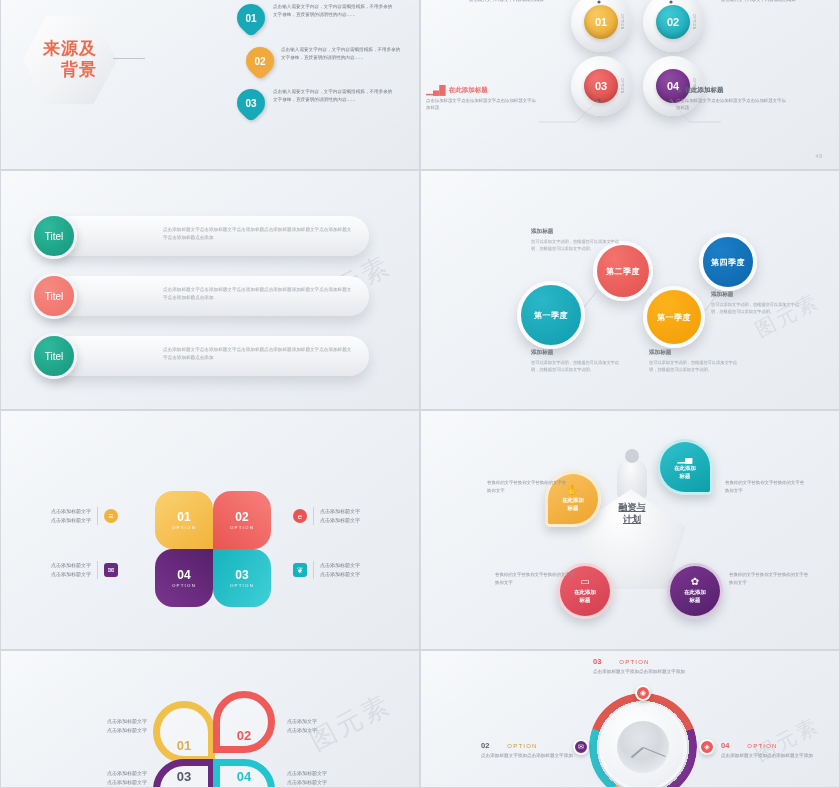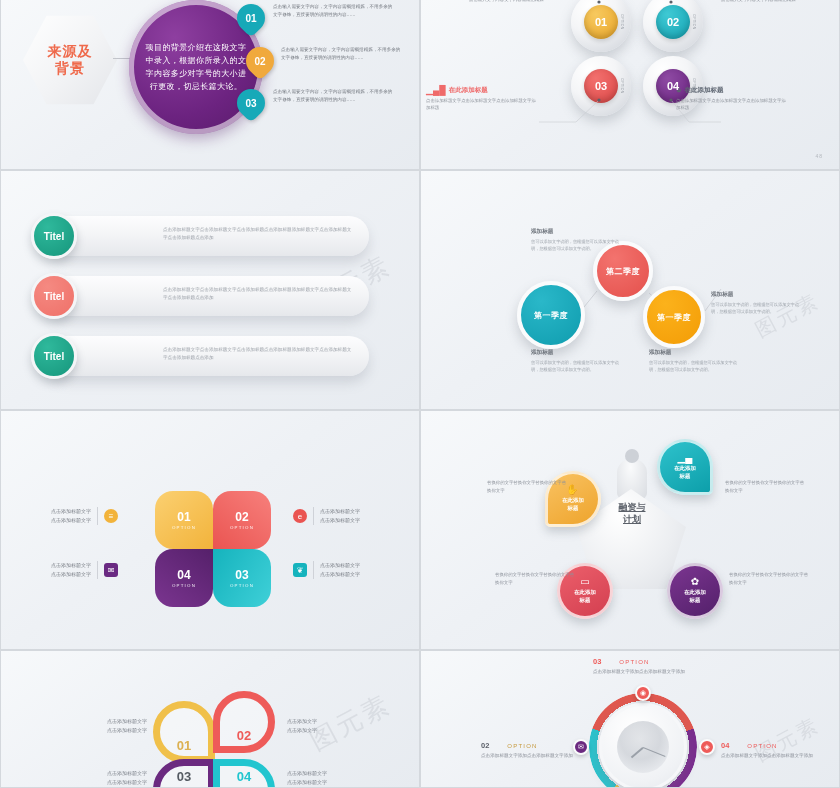--- a/index.html
+++ b/index.html
@@ -35,22 +35,22 @@
   
   .hexwrap{ position:absolute; left:22px; top:13px; width:94px; height:94px; }
   .hex{
     width:94px; height:94px;
     background:linear-gradient(135deg,#ffffff 0%,#f2f3f5 55%,#e3e5e9 100%);
     clip-path:polygon(25% 3%,75% 3%,100% 50%,75% 97%,25% 97%,0% 50%);
     box-shadow:0 6px 10px rgba(120,125,135,.25);
     display:flex; align-items:center; justify-content:center;
   }
   .hex-label{
-    font-size:14px; font-weight:bold; color:#ef6a4c;
-    line-height:1.25; text-align:center; letter-spacing:1px;
+    font-size:17px; font-weight:bold; color:#ef6a4c;
+    line-height:1.25; text-align:right; letter-spacing:1px;font-family:Liberation Mono, monospace;
   }
   .connector{
     position:absolute; left:112px; top:58px; width:32px; height:1px;
     background:#c3c6cc;
   }
   .bigcircle{
     position:absolute; left:128px; top:0px;
     width:134px; height:134px; border-radius:50%;
     background:radial-gradient(circle at 34% 28%,#8e3fa0 0%,#6c2380 60%,#561a68 100%);
     box-shadow:0 5px 14px rgba(90,40,110,.35), inset 0 0 0 5px rgba(255,255,255,.55);
@@ -130,21 +130,21 @@
     box-shadow:0 7px 12px rgba(120,125,135,.22);
   }
   .pill .txt{
     position:absolute; left:116px; top:10px; width:192px;
     font-size:4.6px; line-height:1.85; color:#9ba0a8;
   }
   .pcircle{
     position:absolute; left:-16px; top:-3px;
     width:46px; height:46px; border-radius:50%;
     display:flex; align-items:center; justify-content:center;
-    color:#fff; font-size:10px; font-weight:bold;
+    color:#fff; font-size:10px; font-weight:normal;
     border:3px solid #f4f5f7;
     box-shadow:0 5px 9px rgba(110,118,128,.32);
   }
   .pg{ background:radial-gradient(circle at 34% 28%,#2fb99c,#16967c); }
   .pr{ background:radial-gradient(circle at 34% 28%,#f58a82,#ef7068); }
   .pl1{ top:45px; } .pl2{ top:105px; } .pl3{ top:165px; }
 
   
   .qc{
     position:absolute; border-radius:50%;
@@ -312,23 +312,20 @@
     <div class="hexwrap">
       <div class="hex">
         <div class="hex-label">
           <div>来源及</div>
           <div>背景</div>
         </div>
       </div>
     </div>
     <div class="connector"></div>
 
-    <div class="bigcircle">
-      <div class="bigcircle-txt">项目的背景介绍在这段文字中录入，根据你所录入的文字内容多少对字号的大小进行更改，切忌长篇大论。</div>
-    </div>
 
     <div class="badge b1">
         <span>01</span>
       </div>
     <div class="badge b2">
         <span>02</span>
       </div>
     <div class="badge b3">
         <span>03</span>
       </div>
@@ -420,20 +417,23 @@
 
     <div class="qc qc2">
         <span>第二季度</span>
       </div>
     <div class="qc qc1">
         <span>第一季度</span>
       </div>
     <div class="qc qc3">
         <span>第一季度</span>
       </div>
+    <div class="qc qc4">
+        <span>第四季度</span>
+      </div>
 
     <div class="qlabel ql1">
       <div class="h">添加标题</div>
       <div class="b">您可以添加文字说明，您根据您可以添加文字说明，您根据您可以添加文字说明。</div>
     </div>
     <div class="qlabel ql2">
       <div class="h">添加标题</div>
       <div class="b">您可以添加文字说明，您根据您可以添加文字说明，您根据您可以添加文字说明。</div>
     </div>
     <div class="qlabel ql3">

